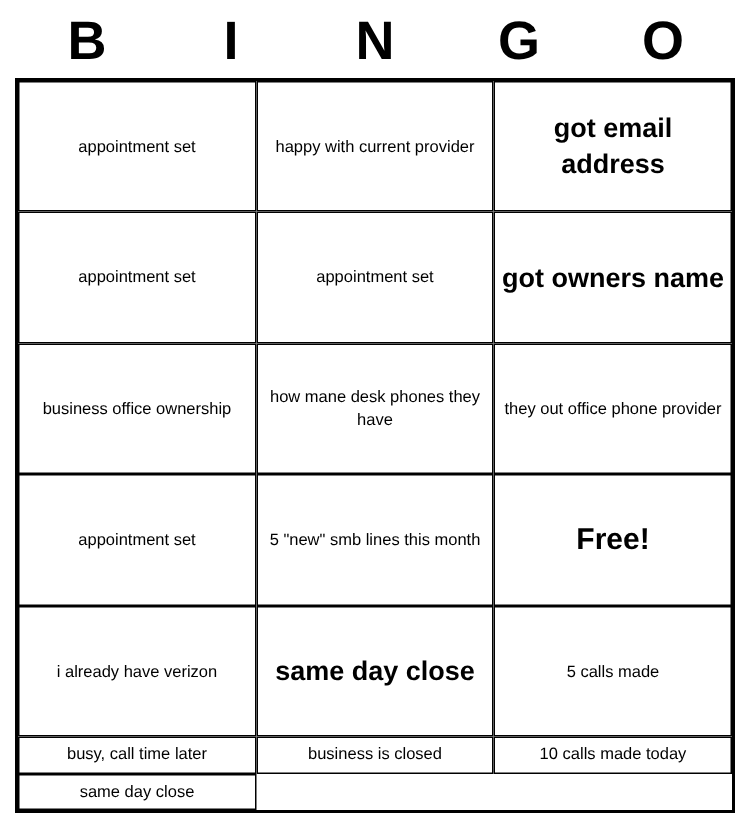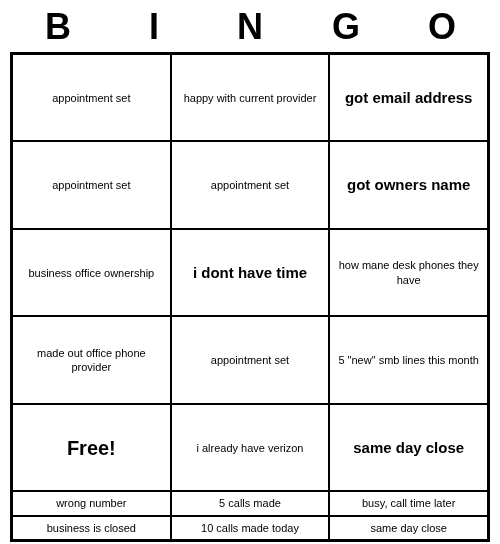--- a/index.html
+++ b/index.html
@@ -45,21 +45,21 @@
       line-height: 1.3;
       color: #000;
       background: #fff;
     }
     .bingo-cell.free {
       font-size: 20px;
       font-weight: bold;
       text-align: center;
     }
     .bingo-cell.large-text {
-      font-size: 15px;
+      font-size: 18px;
       font-weight: bold;
     }
   </style>
 </head>
 <body>
 
 <div class="bingo-header">
 <div class="bingo-header-letter">B</div>
     <div class="bingo-header-letter">I</div>
     <div class="bingo-header-letter">N</div>
@@ -68,27 +68,25 @@
   </div>
 
 <div class="bingo-grid">
 <div class="bingo-cell">appointment set</div>
     <div class="bingo-cell">happy with current provider</div>
     <div class="bingo-cell large-text">got email address</div>
     <div class="bingo-cell">appointment set</div>
     <div class="bingo-cell">appointment set</div>
     <div class="bingo-cell large-text">got owners name</div>
     <div class="bingo-cell">business office ownership</div>
-    <div class="bingo-cell large-text">i dont have time</div>
     <div class="bingo-cell">how mane desk phones they have</div>
-    <div class="bingo-cell">made out office phone provider</div>
+    <div class="bingo-cell">they out office phone provider</div>
     <div class="bingo-cell">appointment set</div>
     <div class="bingo-cell">5 "new" smb lines this month</div>
     <div class="bingo-cell free">Free!</div>
     <div class="bingo-cell">i already have verizon</div>
     <div class="bingo-cell large-text">same day close</div>
-    <div class="bingo-cell">wrong number</div>
     <div class="bingo-cell">5 calls made</div>
     <div class="bingo-cell">busy, call time later</div>
     <div class="bingo-cell">business is closed</div>
     <div class="bingo-cell">10 calls made today</div>
     <div class="bingo-cell">same day close</div>
   </div>
 
 </body></html>

